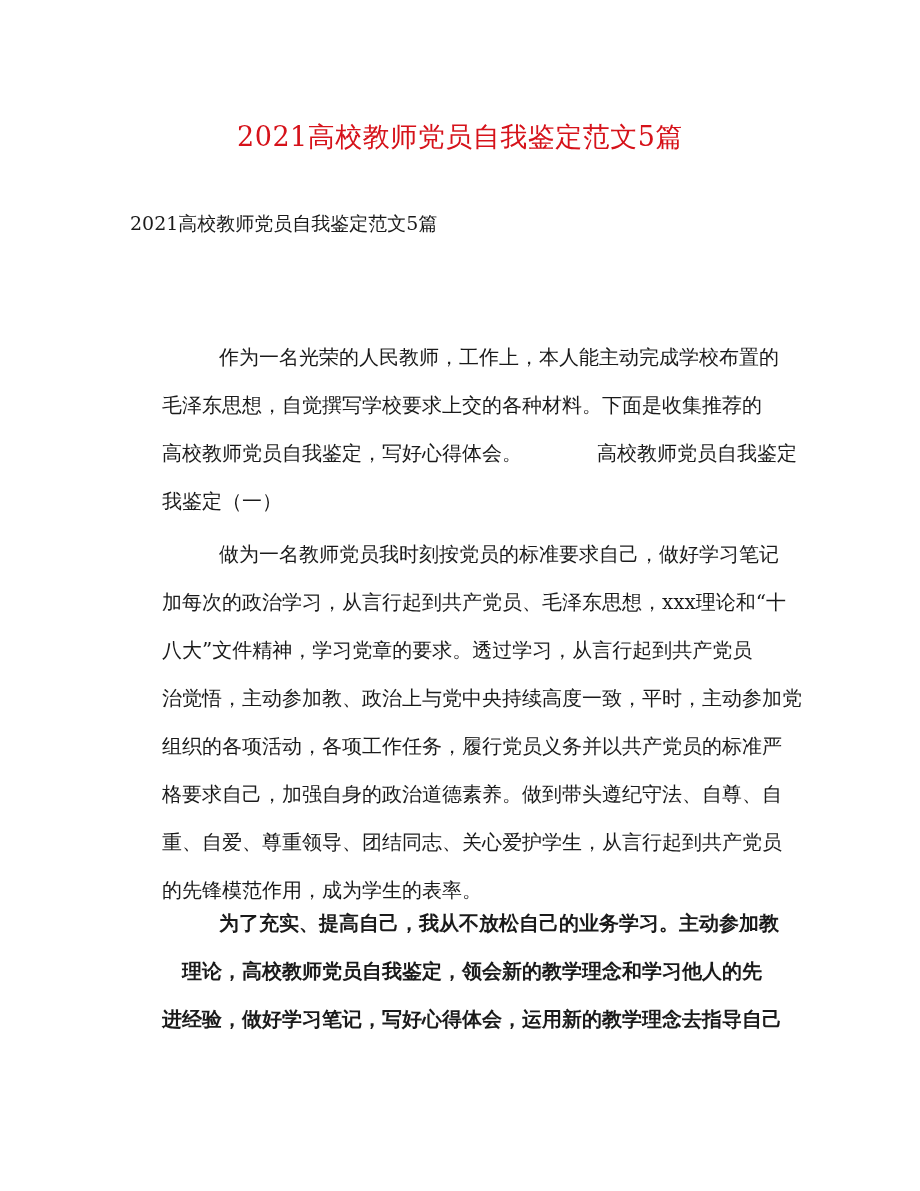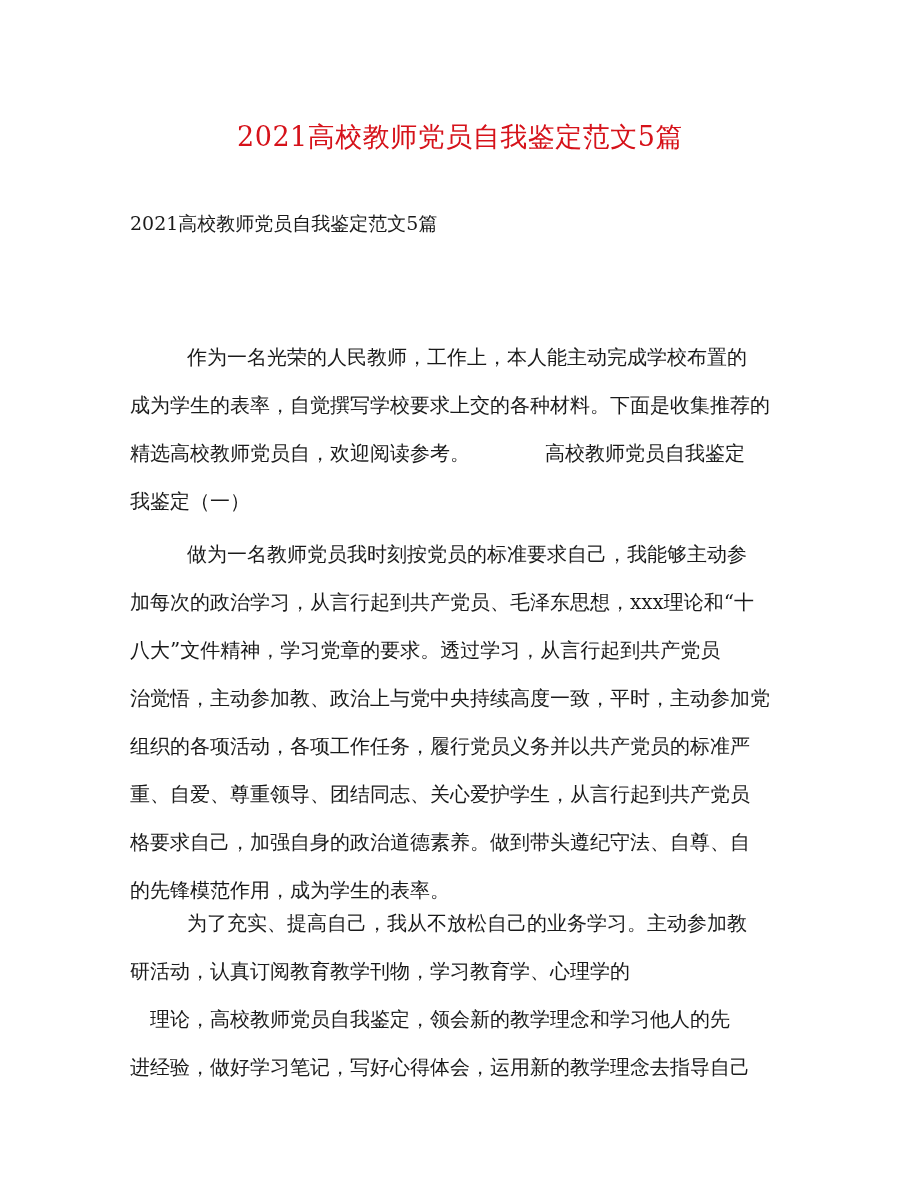--- a/index.html
+++ b/index.html
@@ -2,47 +2,46 @@
 <html><head>
   <meta charset="utf-8">
   <style>
     html, body { margin: 0; padding: 0; background: #ffffff; }
     body { width: 920px; height: 1191px; position: relative; overflow: hidden;
            font-family: "DejaVu Serif", "Liberation Serif", serif; color: #1a1a1a; }
     .title { position: absolute; left: 0; width: 920px; top: 119px; text-align: center;
              font-size: 27px; color: #d6121a; letter-spacing: 0.5px; }
     .subtitle { position: absolute; left: 130px; top: 211px; font-size: 19px; color: #1a1a1a; }
     .body { position: absolute; left: 130px; width: 666px; font-size: 20px; color: #1a1a1a; }
-    .line { height: 48px; line-height: 48px; white-space: nowrap; }
+    .line { height: 48px; line-height: 48px; white-space: nowrap; margin-left: 32px; }
     .indent { padding-left: 57px; }
     .indent-small { padding-left: 20px; }
     .gap { display: inline-block; width: 75px; }
   </style>
 </head>
 <body>
 
 <div class="title">2021高校教师党员自我鉴定范文5篇</div>
 <div class="subtitle">2021高校教师党员自我鉴定范文5篇</div>
 
 <div class="body" style="top:333px;">
   <div class="line indent">作为一名光荣的人民教师，工作上，本人能主动完成学校布置的</div>
-  <div class="line">成为学生的表率，自觉撰写学校要求上交的各种材料。下面是收集推荐的</div>
-  <div class="line"><span>精选高校教师党员自，欢迎阅读参考。</span><span class="gap"></span><span>高校教师党员自我鉴定</span></div>
+  <div class="line">毛泽东思想，自觉撰写学校要求上交的各种材料。下面是收集推荐的</div>
+  <div class="line"><span>高校教师党员自我鉴定，写好心得体会。</span><span class="gap"></span><span>高校教师党员自我鉴定</span></div>
   <div class="line">我鉴定（一）</div>
 </div>
 
 <div class="body" style="top:530px;">
-  <div class="line indent">做为一名教师党员我时刻按党员的标准要求自己，我能够主动参</div>
+  <div class="line indent">做为一名教师党员我时刻按党员的标准要求自己，做好学习笔记</div>
   <div class="line">加每次的政治学习，从言行起到共产党员、毛泽东思想，xxx理论和“十</div>
   <div class="line">八大”文件精神，学习党章的要求。透过学习，从言行起到共产党员</div>
   <div class="line">治觉悟，主动参加教、政治上与党中央持续高度一致，平时，主动参加党</div>
   <div class="line">组织的各项活动，各项工作任务，履行党员义务并以共产党员的标准严</div>
+  <div class="line">格要求自己，加强自身的政治道德素养。做到带头遵纪守法、自尊、自</div>
   <div class="line">重、自爱、尊重领导、团结同志、关心爱护学生，从言行起到共产党员</div>
-  <div class="line">格要求自己，加强自身的政治道德素养。做到带头遵纪守法、自尊、自</div>
   <div class="line">的先锋模范作用，成为学生的表率。</div>
 </div>
 
-<div class="body" style="top:899px;">
+<div class="body" style="top:899px;font-weight:bold;">
   <div class="line indent">为了充实、提高自己，我从不放松自己的业务学习。主动参加教</div>
-  <div class="line">研活动，认真订阅教育教学刊物，学习教育学、心理学的</div>
   <div class="line indent-small">理论，高校教师党员自我鉴定，领会新的教学理念和学习他人的先</div>
   <div class="line">进经验，做好学习笔记，写好心得体会，运用新的教学理念去指导自己</div>
 </div>
 
 </body></html>

